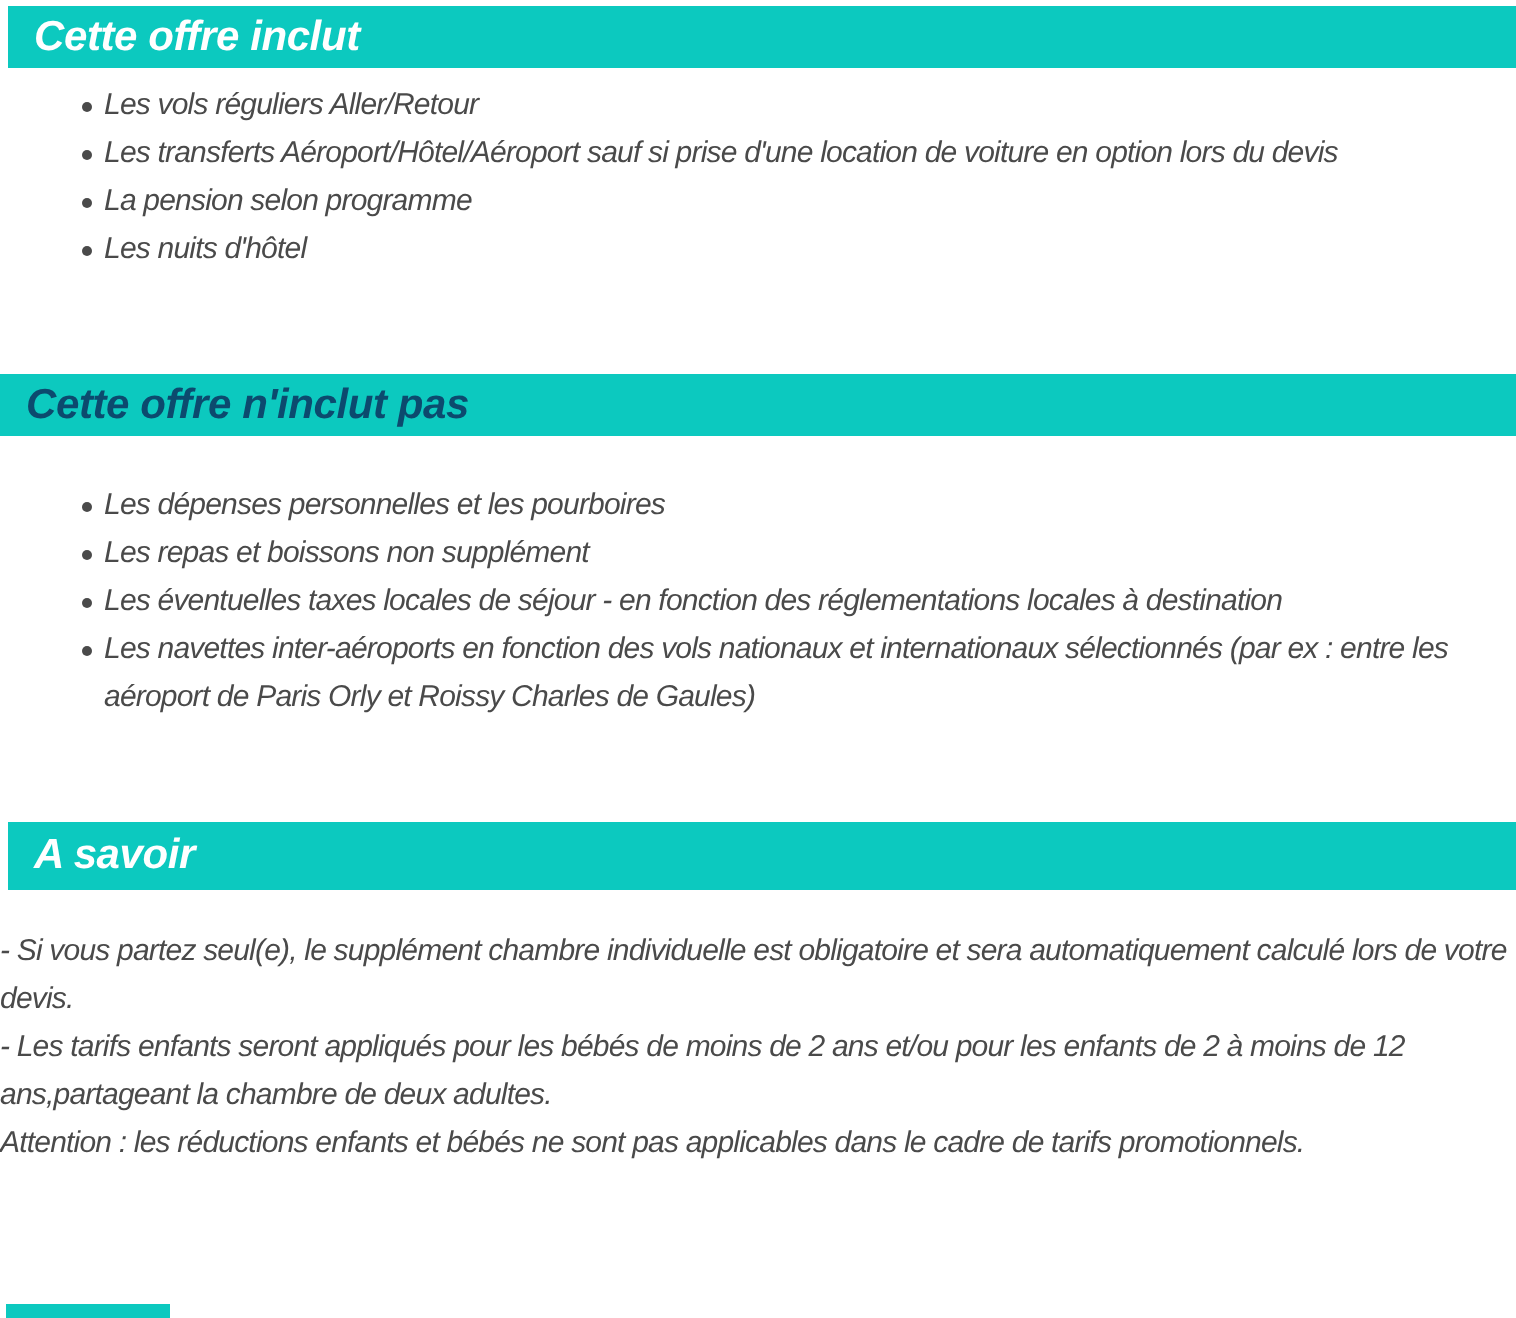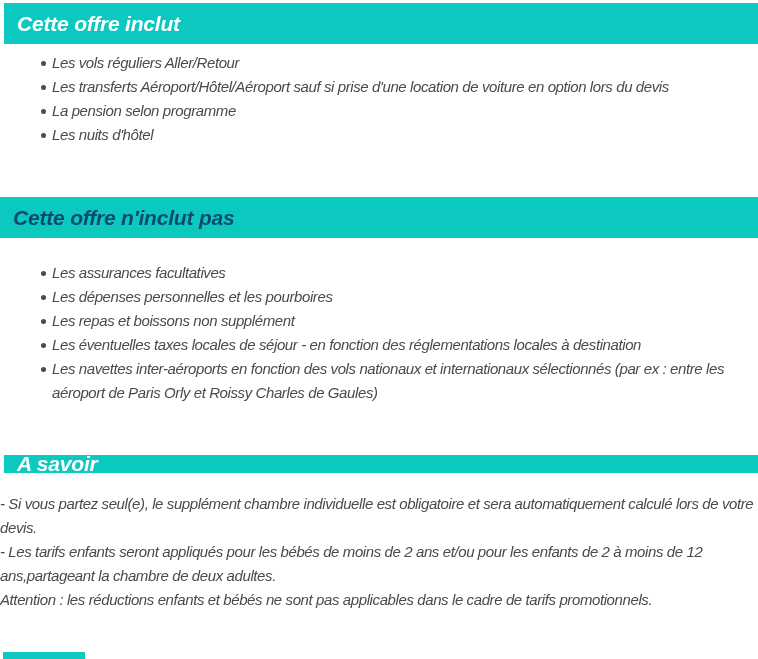--- a/index.html
+++ b/index.html
@@ -8,37 +8,37 @@
     width: 758px;
     height: 659px;
     position: relative;
     overflow: hidden;
     background: #ffffff;
     font-family: "Liberation Sans", sans-serif;
     font-style: italic;
     color: #4a4a4a;
   }
   .bar {
-    height: 41px;
+    height: 31px;
     display: flex;
     align-items: center;
     padding-left: 13px;
   }
   .bar h2 {
     margin: 0;
     font-size: 21px;
     font-weight: bold;
     font-style: italic;
     color: #ffffff;
     letter-spacing: -0.2px;
     white-space: nowrap;
   }
   .bar-1 { margin-top: 3px; margin-left: 4px; }
   .bar-2 { margin-left: 0; }
-  .bar-3 { margin-left: 4px; height: 18px; }
+  .bar-3 { margin-left: 4px; height: 34px; }
   ul.offer-list {
     list-style: none;
     margin: 7px 0 50px 0;
     padding: 0 14px 0 52px;
   }
   ul.offer-list.second { margin-top: 23px; }
   ul.offer-list li {
     position: relative;
     font-size: 15px;
     line-height: 24px;
@@ -85,21 +85,20 @@
     <li>La pension selon programme</li>
     <li>Les nuits d'hôtel</li>
   </ul>
 </section>
 
 <section>
   <header class="bar bar-2 accent-bg" style="background: rgb(12, 201, 191);">
     <h2 style="color: #0c4a6e;">Cette offre n'inclut pas</h2>
   </header>
   <ul class="offer-list second">
-    <li>Les assurances facultatives</li>
     <li>Les dépenses personnelles et les pourboires</li>
     <li>Les repas et boissons non supplément</li>
     <li>Les éventuelles taxes locales de séjour - en fonction des réglementations locales à destination</li>
     <li>Les navettes inter-aéroports en fonction des vols nationaux et internationaux sélectionnés (par ex : entre les aéroport de Paris Orly et Roissy Charles de Gaules)</li>
   </ul>
 </section>
 
 <section>
   <header class="bar bar-3 accent-bg" style="background: rgb(12, 201, 191);">
     <h2 style="color: rgb(255, 255, 255);">A savoir</h2>

